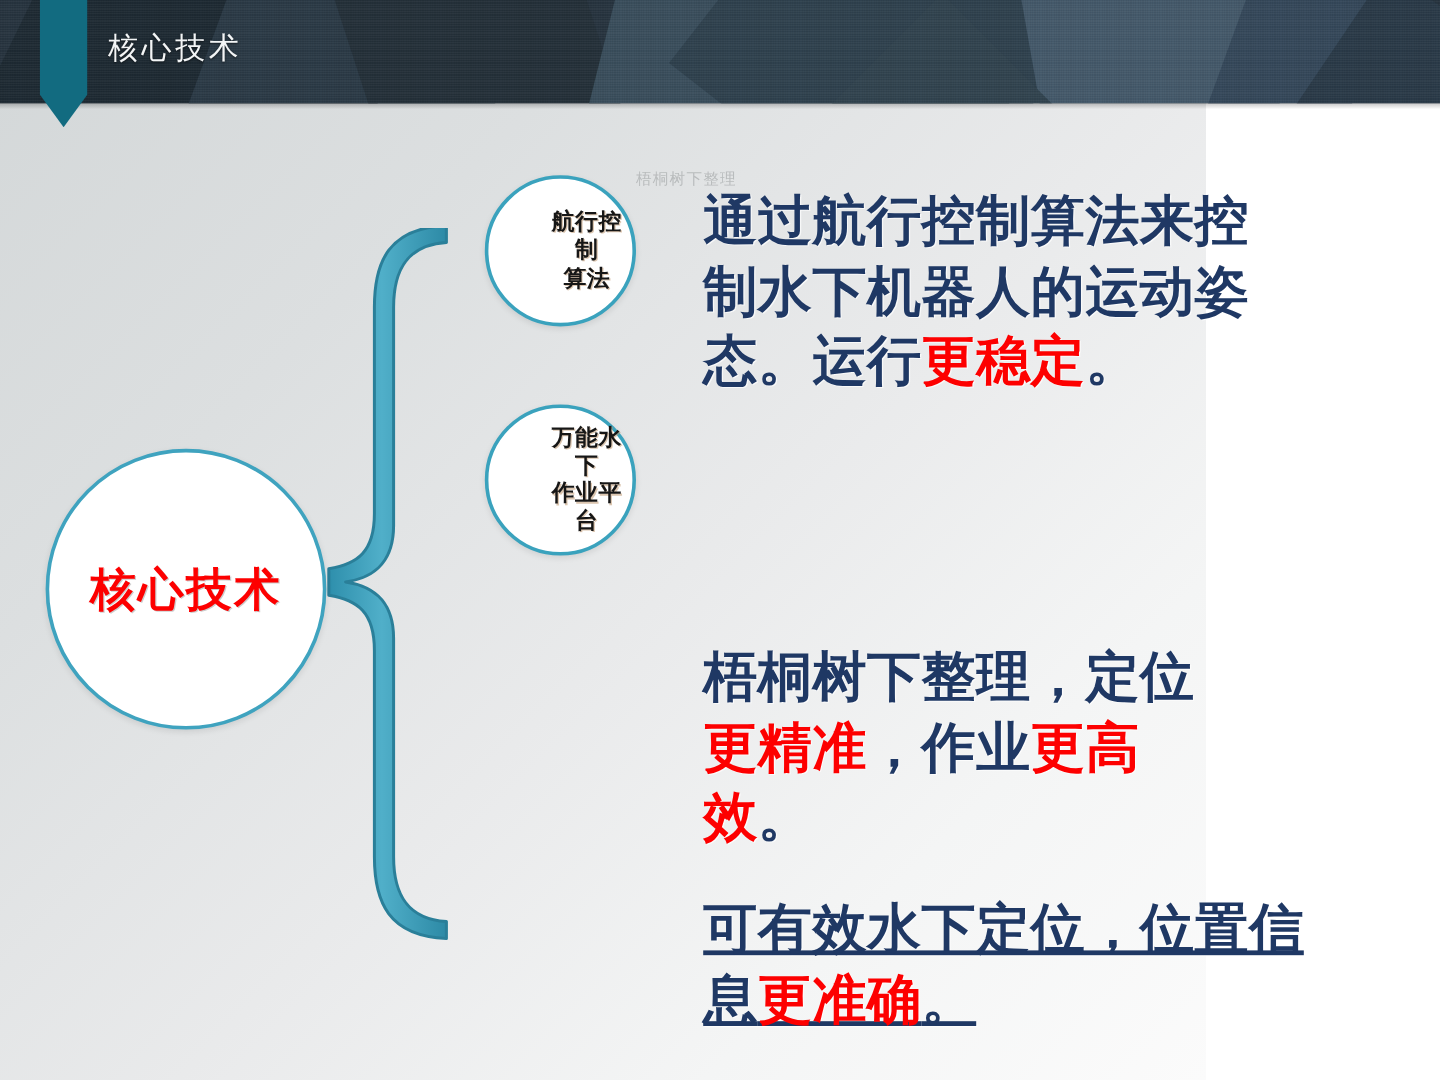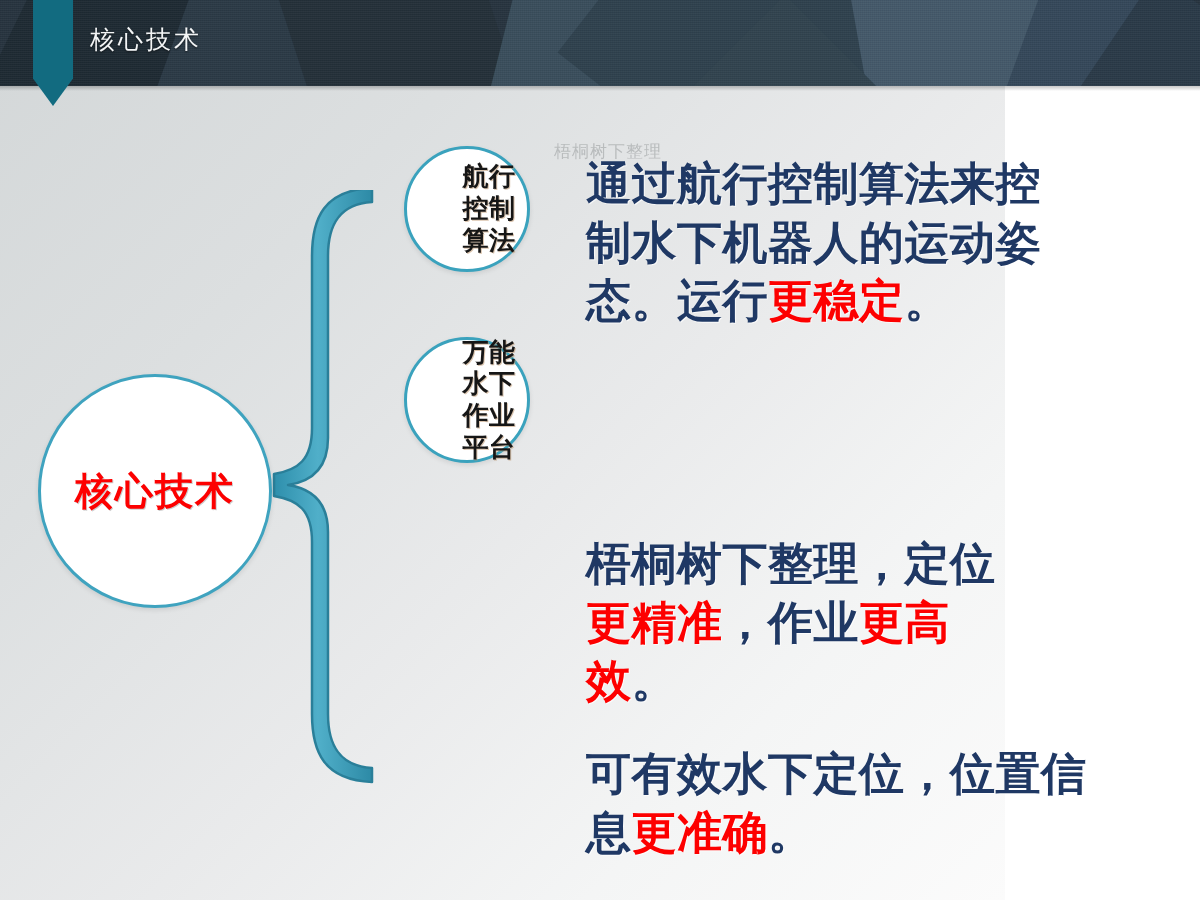--- a/index.html
+++ b/index.html
@@ -86,21 +86,21 @@
   .main-circle .label {
     font-size:38px; font-weight:bold; color:#fd0000; letter-spacing:2px;
     text-shadow:1px 1px 0 rgba(0,0,0,.20);
   }
   .node-circle {
     width:126px; height:126px;
     border:3px solid #3aa2bd;
     left:404px;
   }
   .node-circle .label {
-    font-size:26px; font-weight:bold; color:#161616; line-height:1.22;
+    font-size:19px; font-weight:bold; color:#161616; line-height:1.22;
     letter-spacing:.5px;
     text-shadow:1px 1px 0 rgba(190,150,110,.55);
     margin-left:44px;
   }
   #node-0 { top:146px; }
   #node-1 { top:337px; }
   #node-2 { top:513px; }
   #node-3 { top:714px; }
 
   
@@ -115,26 +115,26 @@
     color:#1f3864;
     font-weight:600;
     letter-spacing:.5px;
     text-shadow:1px 1px 0 rgba(255,255,255,.7);
     z-index:4;
   }
   .body-text .hl { color:#fd0000; }
   #text-0 { top:155px; width:500px; }
   #text-1 { top:355px; width:450px; }
   #text-2 { top:535px; width:430px; }
-  #text-3 { top:745px; width:520px; }
+  #text-3 { top:745px; width:520px;text-decoration:underline; }
 
   
   .watermark {
-    position:absolute; left:554px; top:140px;
-    font-size:17px; color:#b9bcbd; letter-spacing:1px;
+    position:absolute; left:530px; top:140px;
+    font-size:13px; color:#b9bcbd; letter-spacing:1px;
     z-index:5; white-space:nowrap;
   }
 </style>
 </head>
 <body>
 
 <div id="slide">
 
   <div class="header">
     <div class="facet f1"></div>

